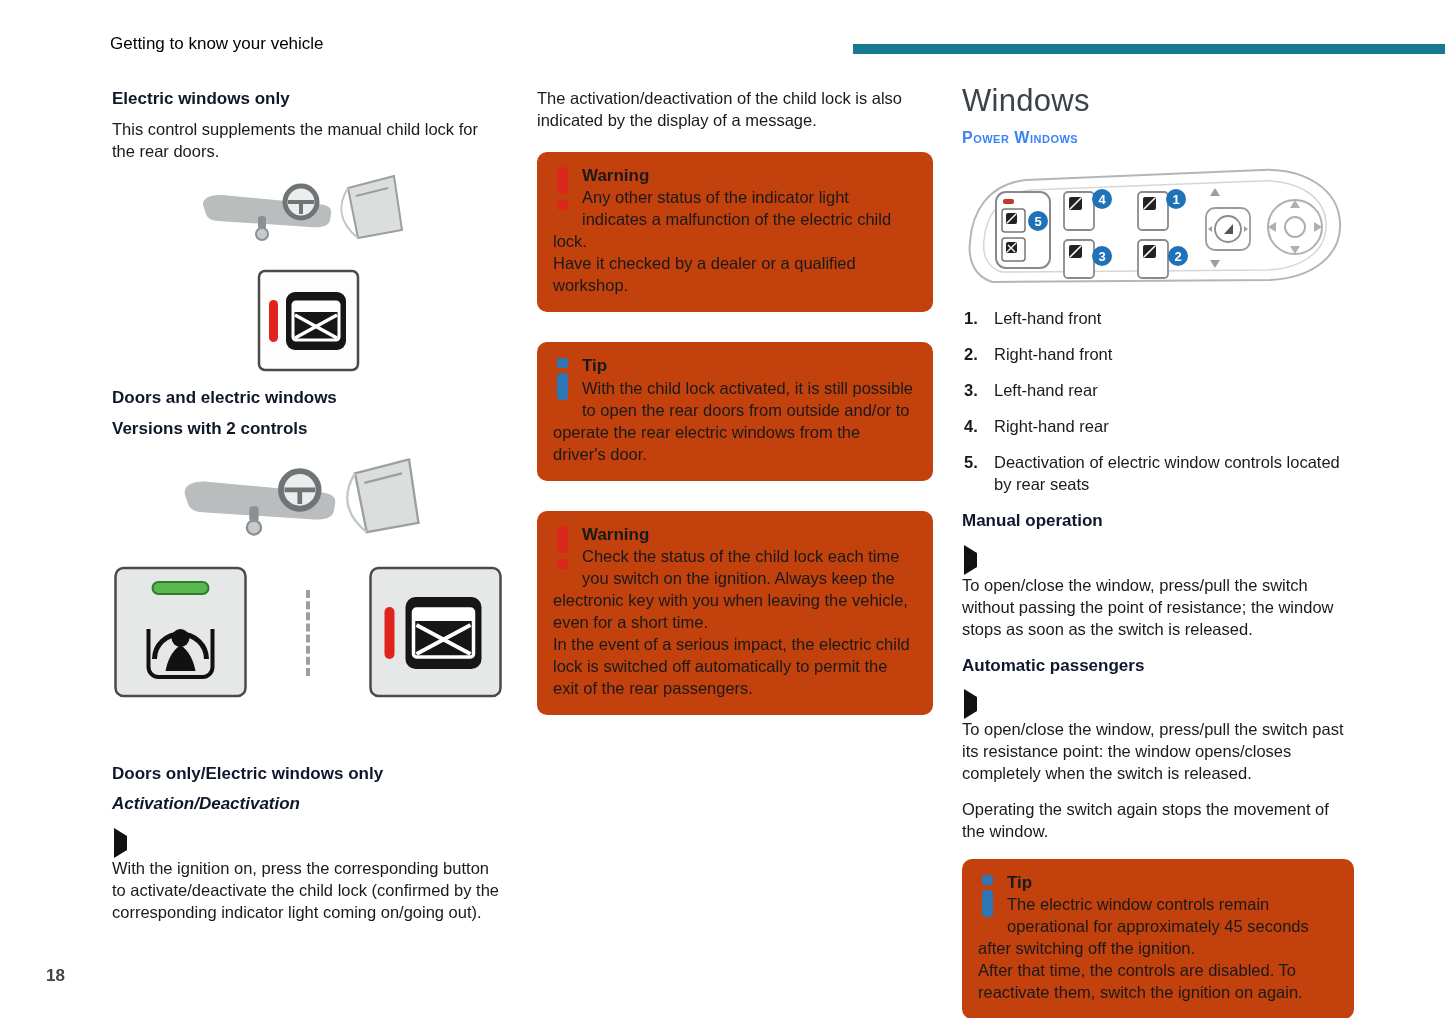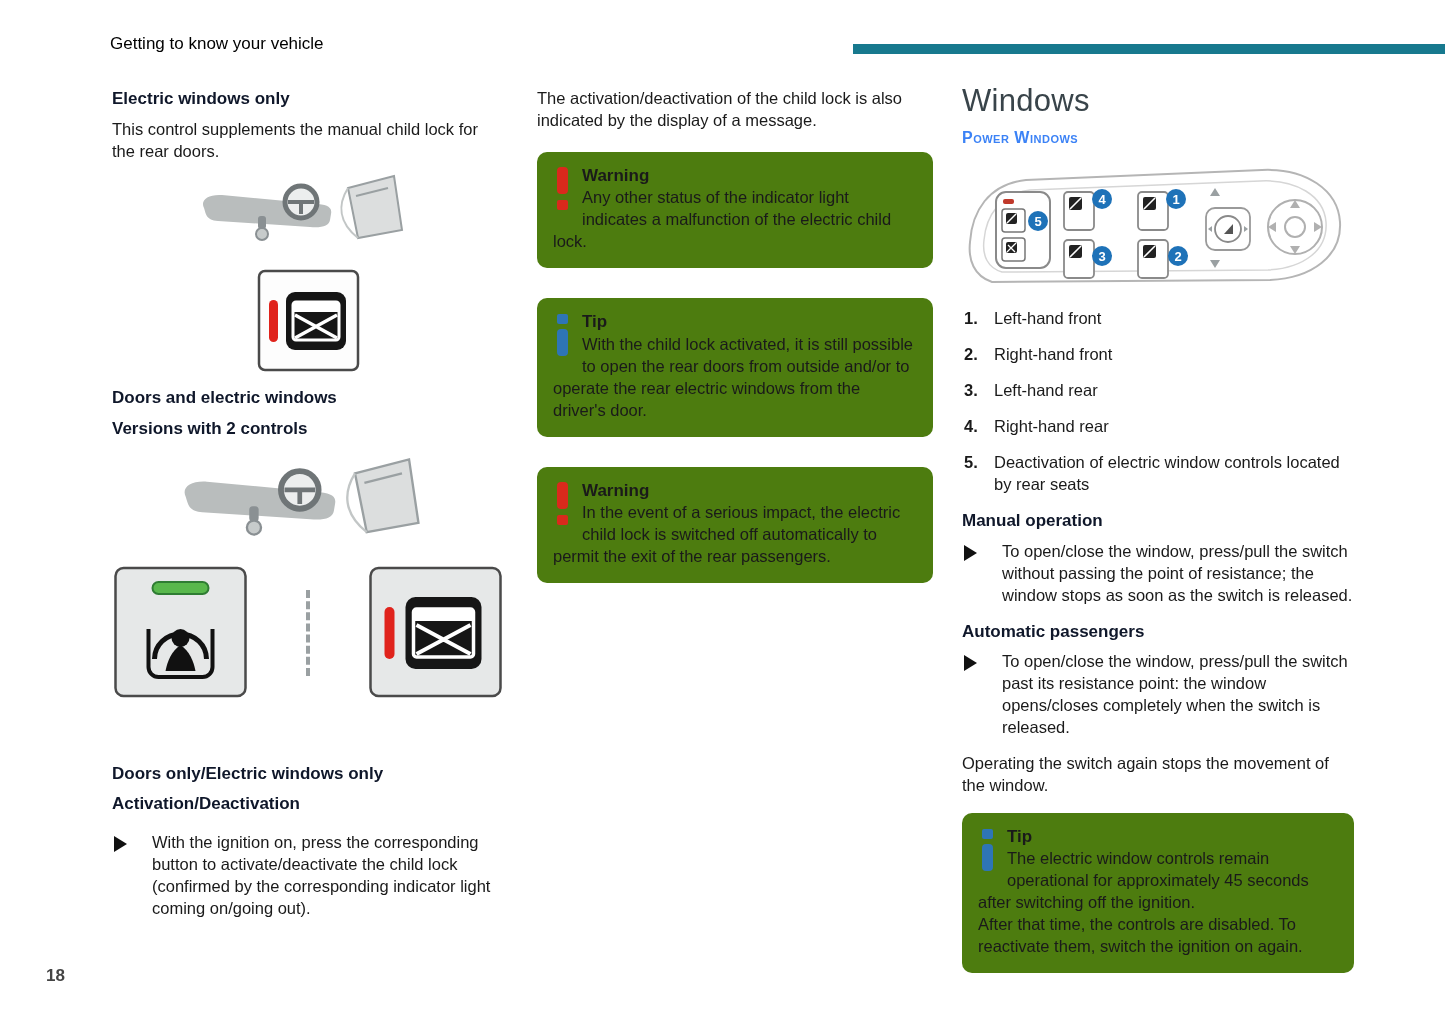--- a/index.html
+++ b/index.html
@@ -21,33 +21,33 @@
   h3{font-size:17px;font-weight:bold;margin:0 0 8px 0;color:#0f172a;}
   p{margin:0 0 12px 0;}
 
   .big-title{font-size:31px;font-weight:400;color:#39444a;margin:0 0 6px 0;letter-spacing:.3px;}
   .sub-title{font-variant:small-caps;font-weight:bold;font-size:16px;margin:0 0 16px 0;letter-spacing:.5px;color:#3b82f6;}
 
   .illus{display:flex;justify-content:center;margin:4px 0 14px 0;}
   .illus-row{display:flex;justify-content:space-between;align-items:center;margin:4px 0 62px 0;}
   .dash-divider{width:0;height:86px;border-left:4px dashed #9aa0a2;}
 
-  .gbox{background:#4d7c0f;border-radius:10px;padding:13px 16px 15px 16px;margin-bottom:16px;}
+  .gbox{background:#c2410c;border-radius:10px;padding:13px 16px 15px 16px;margin-bottom:16px;}
   .gbox::after{content:"";display:block;clear:both;}
   .gbox-title{font-weight:bold;font-size:17px;}
   .gbox-text{margin:0;}
 
   .excl-icon{float:left;width:17px;height:46px;margin:2px 10px 0 2px;position:relative;}
   .excl-icon::before{content:"";position:absolute;left:2px;top:0;width:11px;height:27px;border-radius:4px;background:#da291c;}
   .excl-icon::after{content:"";position:absolute;left:2px;bottom:3px;width:11px;height:10px;border-radius:2px;background:#da291c;}
   .info-icon{float:left;width:17px;height:46px;margin:2px 10px 0 2px;position:relative;}
   .info-icon::before{content:"";position:absolute;left:2px;top:1px;width:11px;height:10px;border-radius:2px;background:#2e75b6;}
   .info-icon::after{content:"";position:absolute;left:2px;top:16px;width:11px;height:27px;border-radius:4px;background:#2e75b6;}
 
-  .bullet{display:flex;margin:2px 0 14px 0;}
+  .bullet{display:flex;margin:2px 0 14px 0;flex-direction:column;}
   .tri{flex:0 0 14px;width:0;height:0;margin:4px 11px 0 2px;
        border-left:13px solid #111;border-top:8px solid transparent;border-bottom:8px solid transparent;}
   .bullet-text{flex:1;}
 
   .nlist{margin:6px 0 4px 2px;}
   .nlist-item{display:flex;margin-bottom:14px;}
   .nlist-num{flex:0 0 30px;font-weight:bold;}
   .nlist-text{flex:1;}
 
   .badge-text{fill:#ffffff;font-weight:bold;font-size:13px;font-family:"Liberation Sans",sans-serif;}
@@ -117,46 +117,48 @@
       <rect x="3" y="3" width="130" height="128" rx="8" fill="#e6e8e8" stroke="#4a4a4a" stroke-width="2.5"></rect>
       <rect x="17" y="42" width="10" height="52" rx="5" fill="#e0231c"></rect>
       <rect x="38" y="32" width="76" height="72" rx="10" fill="#161616"></rect>
       <rect x="46" y="44" width="60" height="48" rx="3" fill="none" stroke="#ffffff" stroke-width="3.5"></rect>
       <rect x="46" y="44" width="60" height="12" fill="#ffffff"></rect>
       <path d="M49 60 L103 89 M103 60 L49 89" stroke="#ffffff" stroke-width="4"></path>
     </svg>
   </div>
 
   <h3>Doors only/Electric windows only</h3>
-  <h3 style="margin-bottom:16px;">Activation/Deactivation</h3>
+  <h3 style="margin-bottom:8px;font-style:italic;">Activation/Deactivation</h3>
 
   <div class="bullet">
     <span class="tri"></span>
     <span class="bullet-text">With the ignition on, press the corresponding button to activate/deactivate the child lock (confirmed by the corresponding indicator light coming on/going out).</span>
   </div>
 </div>
 
 <div class="col col-mid">
   <p style="margin-bottom:20px;">The activation/deactivation of the child lock is also indicated by the display of a message.</p>
 
   <div class="gbox">
     <span class="excl-icon"></span>
     <div class="gbox-title">Warning</div>
     <div class="gbox-text">Any other status of the indicator light indicates a malfunction of the electric child lock.</div>
+    <div class="gbox-text">Have it checked by a dealer or a qualified workshop.</div>
   </div>
 
   <div class="gbox" style="margin-top:30px;">
     <span class="info-icon"></span>
     <div class="gbox-title">Tip</div>
     <div class="gbox-text">With the child lock activated, it is still possible to open the rear doors from outside and/or to operate the rear electric windows from the driver's door.</div>
   </div>
 
   <div class="gbox" style="margin-top:30px;">
     <span class="excl-icon"></span>
     <div class="gbox-title">Warning</div>
+    <div class="gbox-text">Check the status of the child lock each time you switch on the ignition. Always keep the electronic key with you when leaving the vehicle, even for a short time.</div>
     <div class="gbox-text">In the event of a serious impact, the electric child lock is switched off automatically to permit the exit of the rear passengers.</div>
   </div>
 </div>
 
 <div class="col col-right">
   <div class="big-title">Windows</div>
   <div class="sub-title">Power Windows</div>
 
   <div style="margin:0 0 14px 0;">
     <svg width="385" height="130" viewBox="0 0 385 130">

